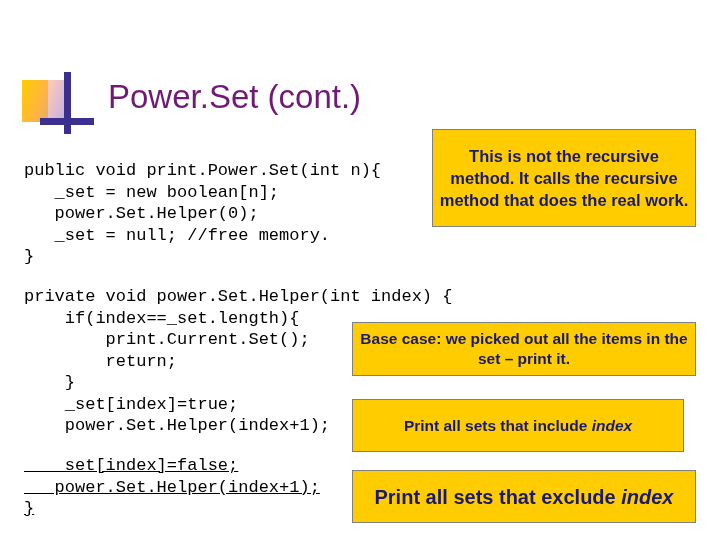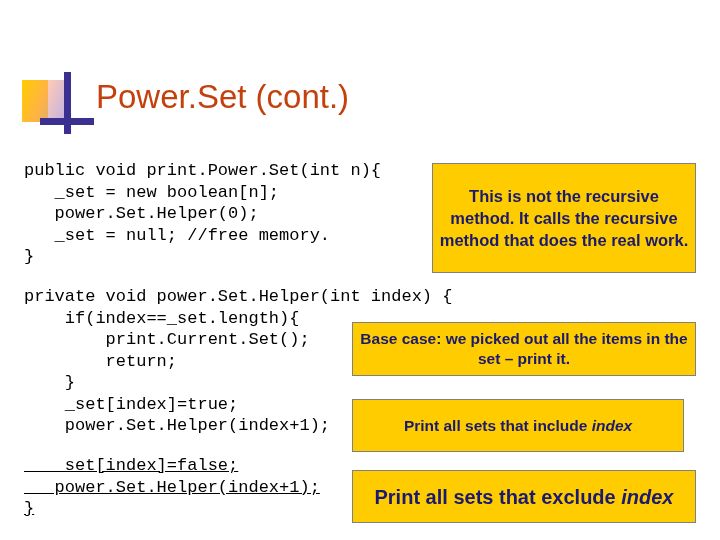--- a/index.html
+++ b/index.html
@@ -52,24 +52,24 @@
     left: 0px;
     top: 8px;
     width: 44px;
     height: 42px;
     background: linear-gradient(110deg, rgba(255,204,0,0.0) 0%, rgba(255,160,120,0.55) 45%, rgba(170,150,220,0.75) 100%);
   }
 
   
   .slide-title {
     position: absolute;
-    left: 96px;
+    left: 108px;
     top: 78px;
     font-size: 33px;
-    color: #c2410c;
+    color: #701a75;
     font-family: "Liberation Sans", sans-serif;
     letter-spacing: 0px;
     white-space: nowrap;
   }
 
   
   .code {
     position: absolute;
     font-family: "Liberation Mono", monospace;
     font-size: 17px;
@@ -94,22 +94,22 @@
     display: flex;
     align-items: center;
     justify-content: center;
   }
   .callout-inner {
     width: 100%;
     padding: 0 6px;
     box-sizing: border-box;
   }
   #callout-1 {
-    left: 432px; top: 129px; width: 264px; height: 110px;
-    font-size: 16.5px; line-height: 22px; margin-top: 34px;
+    left: 432px; top: 129px; width: 264px; height: 98px;
+    font-size: 16.5px; line-height: 22px;
   }
   #callout-2 {
     left: 352px; top: 322px; width: 344px; height: 54px;
     font-size: 15.5px; line-height: 20px;
   }
   #callout-3 {
     left: 352px; top: 399px; width: 332px; height: 53px;
     font-size: 15.5px; line-height: 20px;
   }
   #callout-4 {

